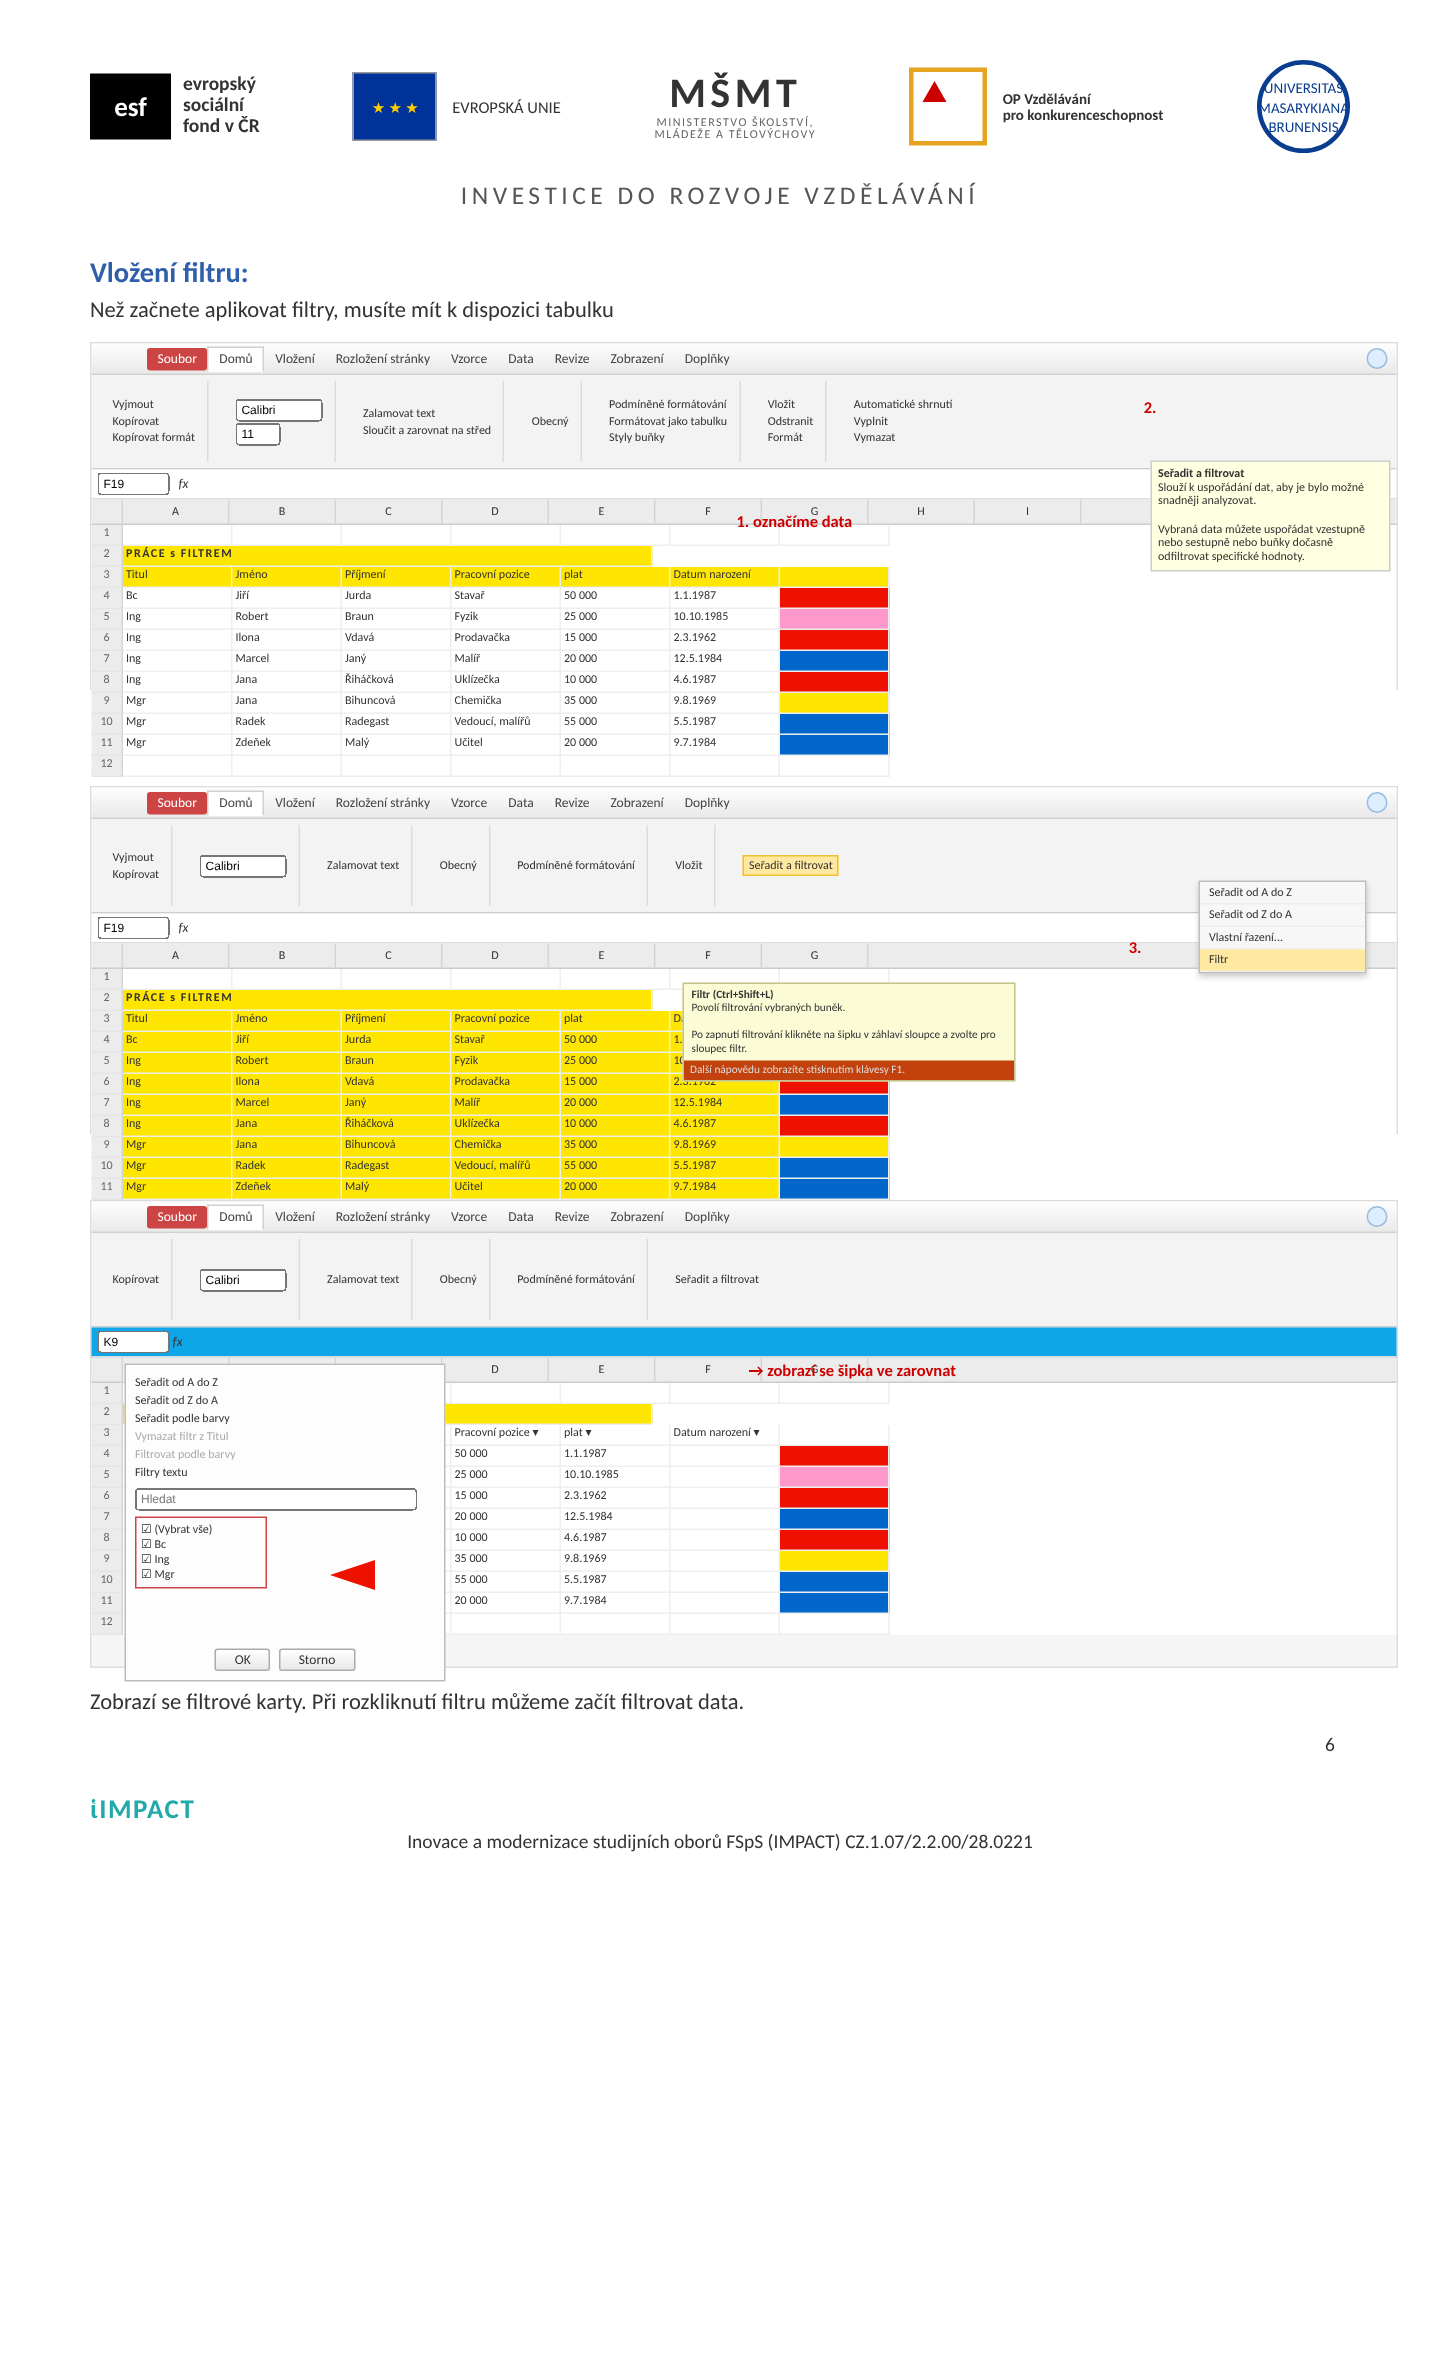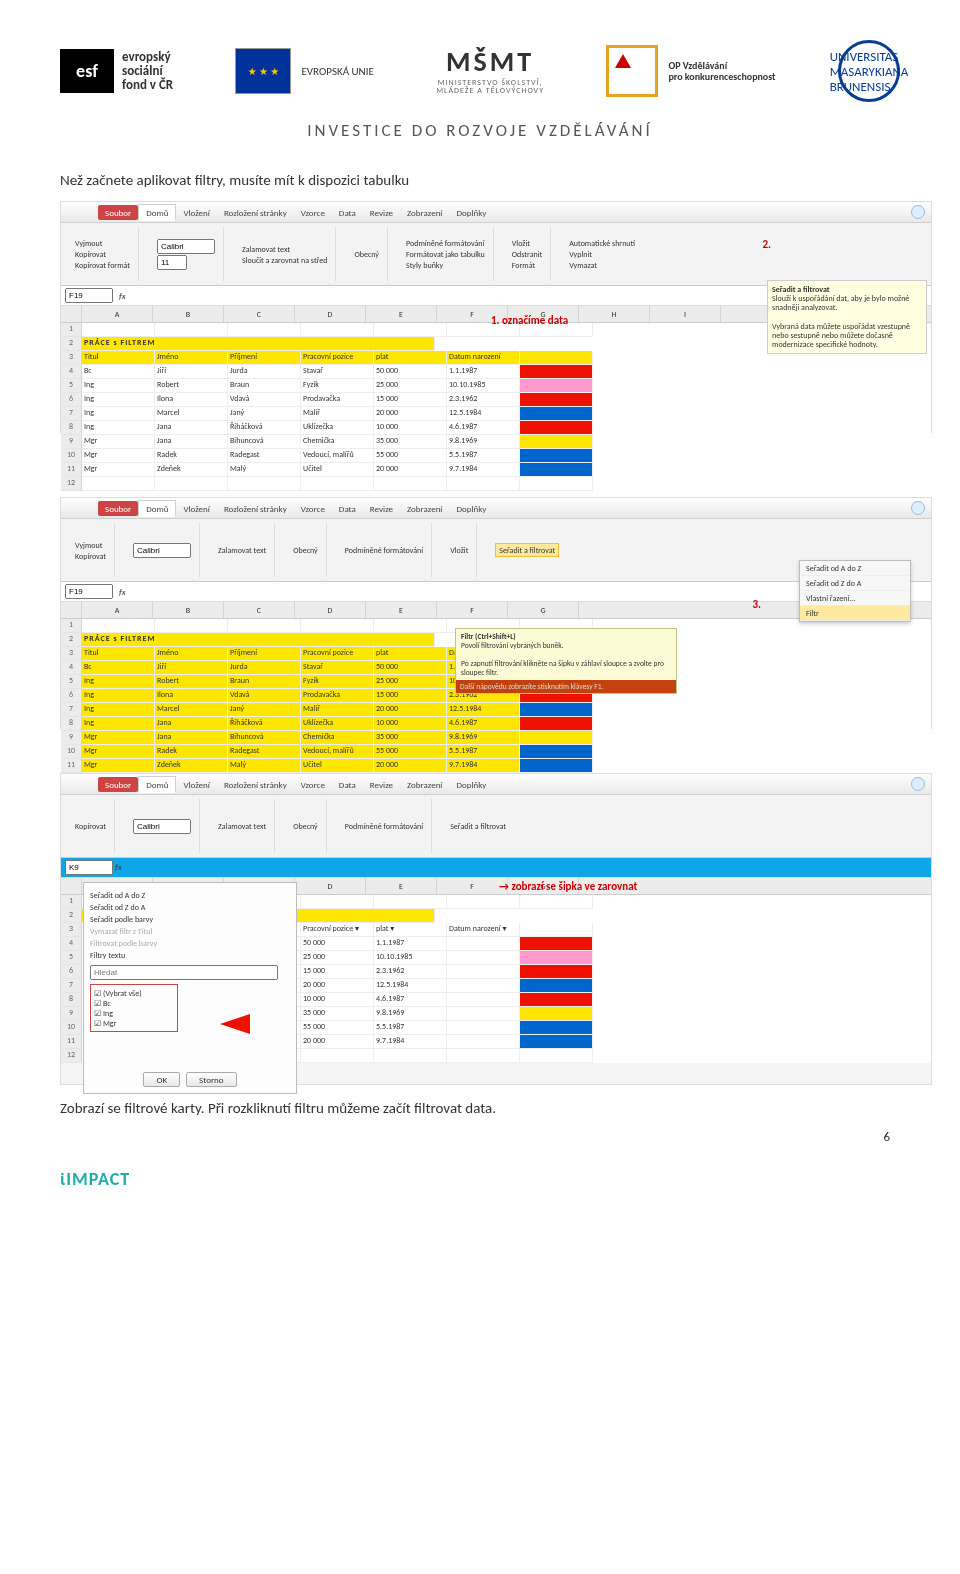--- a/index.html
+++ b/index.html
@@ -24,21 +24,21 @@
   .esf-square { width:54px; height:44px; background:#000; display:flex; align-items:center; justify-content:center; color:#fff; font-weight:bold; font-size:18px; }
   .esf-text { font-size:13px; line-height:1.1; font-weight:bold;}
   .eu-flag { width:54px; height:44px; background:#003399; display:flex; align-items:center; justify-content:center; color:#fc0; font-size:10px; border:1px solid #999; text-align:center;}
   .eu-label { font-size:11px; font-weight:normal; }
   .msmt { text-align:center; line-height:1.1; }
   .msmt-big { font-size:28px; font-weight:bold; letter-spacing:3px;}
   .msmt-small { font-size:8px; letter-spacing:1px; color:#666;}
   .op { text-align:left; font-size:10px; line-height:1.1;}
   .op-box { width:46px; height:46px; border:3px solid #e6a320; background:#fff; display:inline-block; position:relative;}
   .op-tri { width:0; height:0; border-left:8px solid transparent; border-right:8px solid transparent; border-bottom:14px solid #c00; position:absolute; top:6px; left:6px;}
-  .uni-seal { width:56px; height:56px; border:3px solid #0a3d8f; border-radius:50%; display:flex; align-items:center; justify-content:center; color:#0a3d8f; font-size:13px; text-align:left;}
+  .uni-seal { width:56px; height:56px; border:3px solid #0a3d8f; border-radius:50%; display:flex; align-items:center; justify-content:center; color:#0a3d8f; font-size:10px; text-align:center;}
   .subhead1 { text-align:center; font-size:17px; letter-spacing:3px; color:#555; margin:18px 0 30px 0;}
   .h-blue { color:#2f5faa; font-size:19px; font-weight:bold; margin:10px 0 0 0;}
   .body-text { font-size:15px; margin:4px 0 12px 0;}
   .list { font-size:15px; margin:8px 0 12px 30px; }
   .list div { margin:2px 0;}
   .screenshot { width:870px; margin:10px auto 14px 0; border:1px solid #ddd; font-size:9px; background:#f5f5f5; }
   .ribbon-bar { background:linear-gradient(#fefefe,#e9e9e9); display:flex; align-items:center; height:20px; padding:0 6px; border-bottom:1px solid #d0d0d0;}
   .ribbon-tab { padding:2px 7px; font-size:9px; color:#444;}
   .ribbon-tab.active { background:#fff; border:1px solid #d0d0d0; border-bottom-color:#fff;}
   .ribbon-tab.file { background:#c44; color:#fff; border-radius:2px;margin-left:31px;}
@@ -108,20 +108,21 @@
         </div>
       <div class="op">
         <div style="font-weight:bold;">OP Vzdělávání</div>
         <div style="font-weight:bold;">pro konkurenceschopnost</div>
       </div>
     </div>
     <div class="uni-seal">UNIVERSITAS MASARYKIANA BRUNENSIS</div>
   </div>
   <div class="subhead1">INVESTICE DO ROZVOJE VZDĚLÁVÁNÍ</div>
 
+  <div class="h-blue">Vložení filtru:</div>
   <div class="body-text">Než začnete aplikovat filtry, musíte mít k dispozici tabulku</div>
 
   <div class="screenshot" style="height:230px;">
 
     <div class="ribbon-bar">
       <span class="ribbon-tab file">Soubor</span>
       <span class="ribbon-tab active">Domů</span>
       <span class="ribbon-tab">Vložení</span>
       <span class="ribbon-tab">Rozložení stránky</span>
       <span class="ribbon-tab">Vzorce</span>
@@ -298,21 +299,21 @@
           <div class="cell"></div>
           <div class="cell"></div>
           <div class="cell"></div>
           <div class="cell"></div>
         </div>
       </div>
     <span class="annot-red ss-ann-mid" style="top:112px;">1.  označíme data</span>
     <div class="tooltip-box">
       <b>Seřadit a filtrovat</b><br>
       <span>Slouží k uspořádání dat, aby je bylo možné snadněji analyzovat.</span><br><br>
-      <span>Vybraná data můžete uspořádat vzestupně nebo sestupně nebo můžete dočasně modernizace specifické hodnoty.</span>
+      <span>Vybraná data můžete uspořádat vzestupně nebo sestupně nebo buňky dočasně odfiltrovat specifické hodnoty.</span>
     </div>
   </div>
 
   <div class="list">
     <div>1. Označíme data které chceme filtrovat</div>
     <div>2. Zvolíme funkci seřadit a filtrovat</div>
   </div>
 
   <div class="screenshot" style="height:230px;">
     <div class="ribbon-bar">
@@ -689,13 +690,14 @@
     </div>
     <span class="annot-red" style="position:absolute; left:438px; top:106px;">→ <span>zobrazí se šipka ve zarovnat</span></span>
   </div>
 
   <div class="body-text">Zobrazí se filtrové karty. Při rozkliknutí filtru můžeme začít filtrovat data.</div>
 
   <div class="page-num">6</div>
   <div class="footer-impact">
     <span class="impact-logo">ἱ<span>IMPACT</span></span>
   </div>
+  <div style="text-align:center;" class="footer-txt">Inovace a modernizace studijních oborů FSpS (IMPACT) CZ.1.07/2.2.00/28.0221</div>
 </div>
 
 </body></html>

